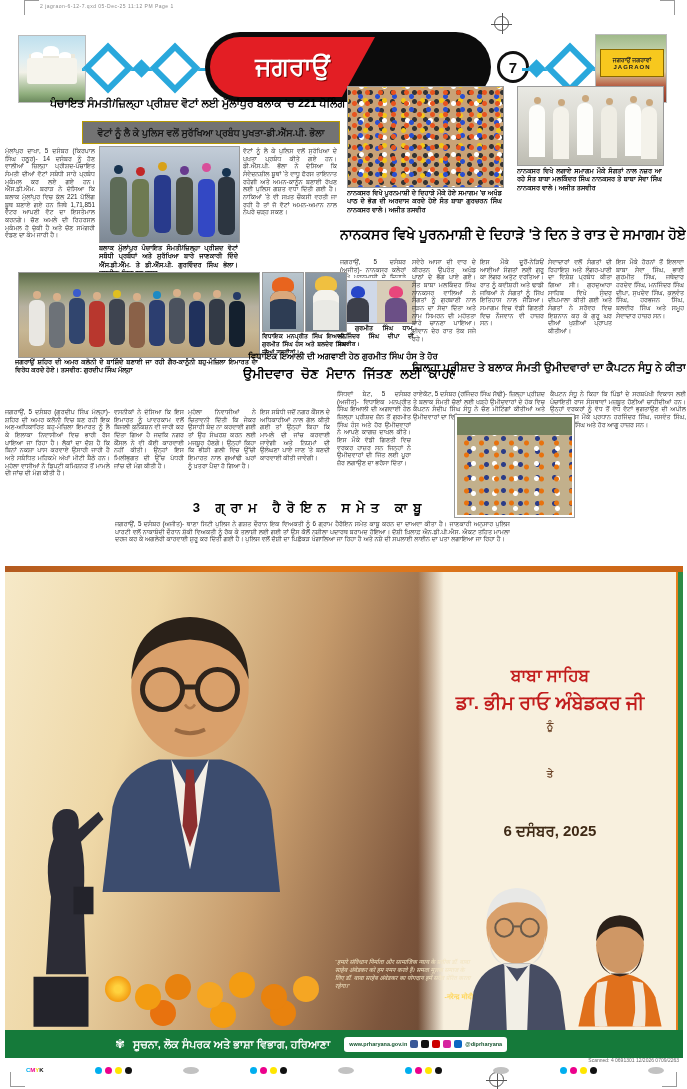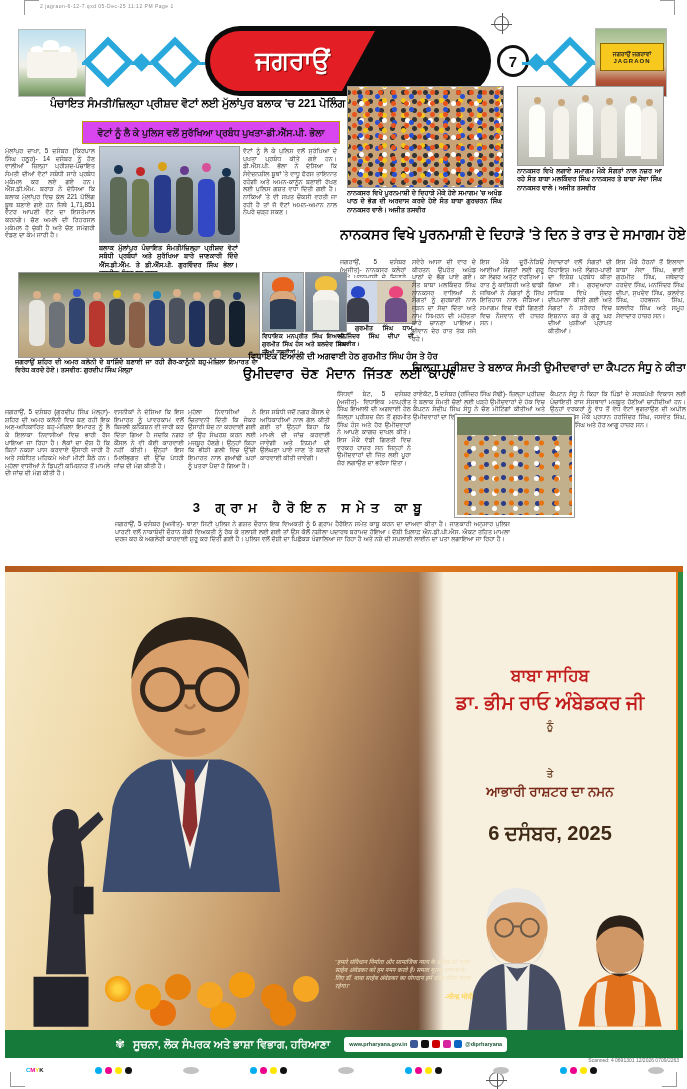--- a/index.html
+++ b/index.html
@@ -15,21 +15,21 @@
   .reg::before,.reg::after{content:"";position:absolute;background:#555;}
   .reg::before{left:50%;top:-4px;width:1px;height:21px;}
   .reg::after{top:50%;left:-4px;height:1px;width:21px;}
   .marksRow{position:absolute;left:26px;top:1063px;width:638px;height:14px;display:flex;align-items:center;justify-content:space-between;}
   .cmyk{font-size:6px;font-weight:bold;}
   .cmyk b{font-weight:bold;}
   .dotset{display:flex;gap:3px;align-items:center;}
   .dot{width:7px;height:7px;border-radius:50%;}
   .ell{width:16px;height:7px;border-radius:50%;background:#c2c2c2;}
   
-  .masthead{position:absolute;left:18px;top:26px;width:544px;height:72px;}
+  .masthead{position:absolute;left:18px;top:32px;width:544px;height:72px;}
   .mhPhotoL{position:absolute;left:0;top:3px;width:66px;height:66px;border:1px solid #bbb;
     background:linear-gradient(180deg,#bfe0ee 0%,#dfeef2 35%,#f2f1e8 55%,#8fae7d 88%,#6c8a5e 100%);}
   .mhPhotoL::before{content:"";position:absolute;left:8px;top:22px;width:50px;height:26px;background:#f6f4ec;border-radius:3px;box-shadow:0 -6px 0 -2px #ece9dd;}
   .mhPhotoL::after{content:"";position:absolute;left:24px;top:10px;width:16px;height:10px;background:#fff;border-radius:50% 50% 0 0;box-shadow:-14px 4px 0 -2px #fff,14px 4px 0 -2px #fff;}
   .diaStrip{position:absolute;top:12px;height:48px;display:flex;align-items:center;gap:9px;}
   .diaStrip::before{content:"";position:absolute;left:-8px;right:-8px;top:50%;height:3px;background:#29a8dc;}
   .dia{background:#29a8dc;transform:rotate(45deg);}
   .diaB{width:24px;height:24px;background:#fff;border:6px solid #29a8dc;}
   .diaS{width:13px;height:13px;}
   .pill{position:absolute;left:187px;top:0;width:286px;height:70px;background:#0c0c0c;border-radius:35px;overflow:hidden;}
@@ -45,21 +45,21 @@
   .pageCircle{position:absolute;left:479px;top:19px;width:26px;height:26px;background:#fff;border:3px solid #111;border-radius:50%;
     display:flex;align-items:center;justify-content:center;font-size:15px;font-weight:bold;color:#111;}
   .mhPhotoR{position:absolute;left:577px;top:2px;width:70px;height:67px;border:1px solid #bbb;overflow:hidden;
     background:linear-gradient(180deg,#9fb98a 0%,#c9d6b0 30%,#d8c9a2 55%,#b3543a 78%,#8e3d2c 100%);}
   .signBoard{position:absolute;left:4px;top:14px;width:62px;height:26px;background:#f7c81e;border:1px solid #8a6a00;
     display:flex;flex-direction:column;align-items:center;justify-content:center;}
   .signBoard .s1{font-size:6px;font-weight:bold;color:#222;white-space:nowrap;}
   .signBoard .s2{font-size:6px;font-weight:bold;color:#222;letter-spacing:1px;}
   
   .hl{position:absolute;font-weight:bold;color:#000;text-align:center;white-space:nowrap;overflow:hidden;}
-  .subhead{position:absolute;background:#d946ef;border:1px solid #b99a00;font-weight:bold;color:#111;
+  .subhead{position:absolute;background:#737373;border:1px solid #b99a00;font-weight:bold;color:#111;
     text-align:center;overflow:hidden;white-space:nowrap;}
   .col{position:absolute;font-size:6.3px;line-height:1.22;color:#1c1c1c;text-align:justify;overflow:hidden;}
   .cap{position:absolute;font-size:6.6px;font-weight:bold;line-height:1.28;color:#000;text-align:justify;overflow:hidden;}
   
   .ph{position:absolute;border:1px solid #9a9a9a;overflow:hidden;}
   .ph-police{background:linear-gradient(180deg,#c3cdd8 0%,#a5b1bf 45%,#7d8894 100%);}
   .ph-police::before{content:"";position:absolute;left:14px;top:18px;width:9px;height:9px;border-radius:50%;background:#16324f;
     box-shadow:22px 2px 0 #c22727,44px -3px 0 #d8a118,66px 1px 0 #683a8e,88px -2px 0 #d84f9a,108px 3px 0 #16324f;}
   .ph-police::after{content:"";position:absolute;left:10px;top:30px;width:17px;height:58px;border-radius:6px;background:#5d6b57;
     box-shadow:22px 2px 0 #6e7a52,44px -2px 0 #283a8c,66px 0 0 #4a4f44,88px 2px 0 #3348c4,108px 0 0 #2c3540;}
@@ -231,23 +231,22 @@
       <rect x="18" y="150" width="44" height="40" fill="#23232b"></rect>
       <path d="M34 40 Q30 20 42 16 Q56 14 54 32 L70 18 L74 24 L56 42 Q60 60 58 86 L60 148 L28 148 L32 86 Q26 60 34 40Z" fill="#2c2c36"></path>
       <rect x="50" y="78" width="16" height="22" fill="#23232b"></rect>
     </svg>
     <div class="marigolds"></div>
 
     <div class="adCenter adRed" style="top:100px;font-size:17px;">ਬਾਬਾ ਸਾਹਿਬ</div>
     <div class="adCenter adRed" style="top:126px;font-size:19px;">ਡਾ. ਭੀਮ ਰਾਓ ਅੰਬੇਡਕਰ ਜੀ</div>
     <div class="adCenter adSmall" style="top:154px;font-size:10px;">ਨੂੰ</div>
     <div class="adCenter adSmall" style="top:202px;font-size:10px;">ਤੇ</div>
-    <div class="adCenter" style="top:218px;font-size:13.5px;font-weight:bold;color:#7a2a1a;white-space:nowrap;">ਆਭਾਰੀ ਰਾਸ਼ਟਰ ਦਾ ਨਮਨ</div>
-
-    <div class="adCenter" style="top:256px;font-size:20px;font-weight:bold;color:#3f2a16;">6 ਦਸੰਬਰ, 2025</div>
+
+    <div class="adCenter" style="top:256px;font-size:15px;font-weight:bold;color:#3f2a16;">6 ਦਸੰਬਰ, 2025</div>
 
     <div class="quote">
       <span>“हमारे संविधान निर्माता और सामाजिक न्याय के प्रतीक डॉ. बाबा साहेब अंबेडकर को हम नमन करते हैं। समता मूलक समाज के लिए डॉ. बाबा साहेब अंबेडकर का योगदान हमें सदैव प्रेरित करता रहेगा।”</span>
       <span class="quoteBy">-नरेन्द्र मोदी</span>
     </div>
 
     <svg style="position:absolute;left:448px;top:308px;" width="128" height="156" viewBox="0 0 100 122">
       <path d="M12 122 L16 92 Q22 74 40 70 L60 70 Q78 74 84 92 L88 122 Z" fill="#474d63"></path>
       <path d="M40 70 L50 84 L60 70 L58 122 L42 122 Z" fill="#f2efe6"></path>
       <ellipse cx="50" cy="42" rx="24" ry="28" fill="#d9a06b"></ellipse>

